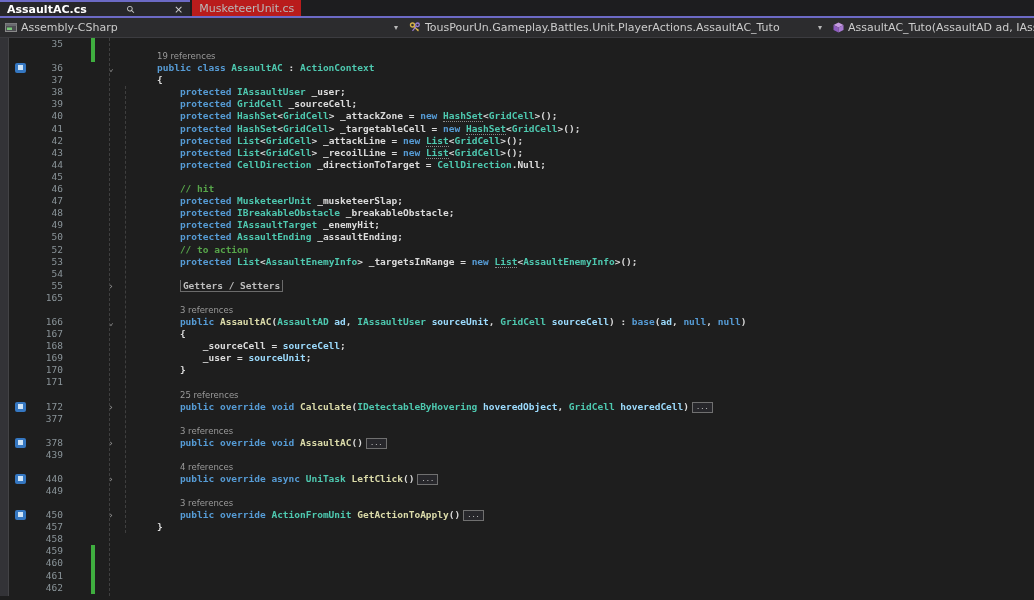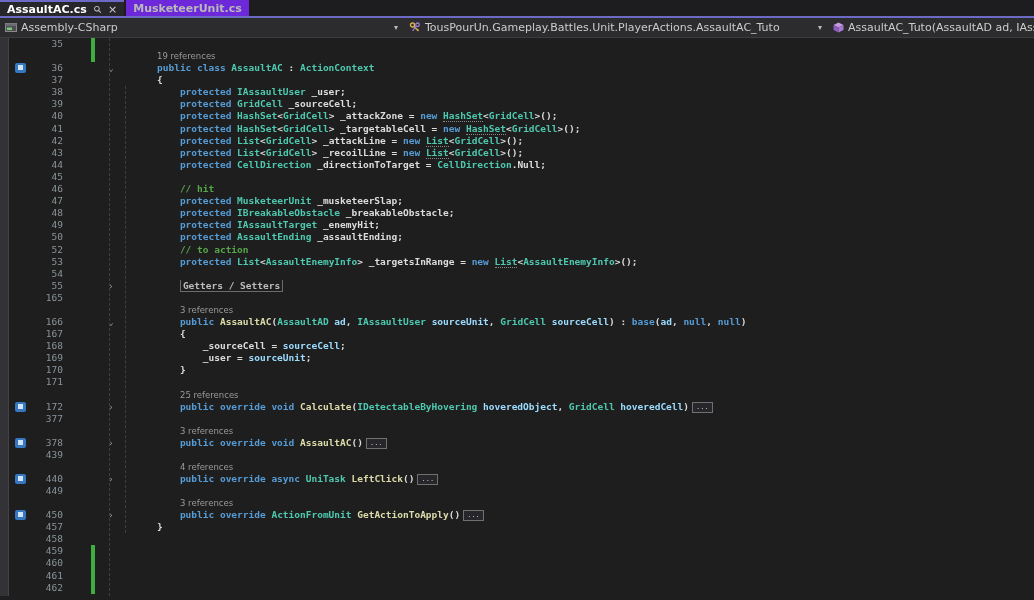--- a/index.html
+++ b/index.html
@@ -4,22 +4,22 @@
 <style>
   * { margin:0; padding:0; box-sizing:border-box; }
   html,body { width:1034px; height:600px; background:#1e1e1e; overflow:hidden;
               font-family:"DejaVu Sans", sans-serif; }
 
   
   .tabbar { height:18px; background:#1d1d1f; display:flex; align-items:stretch;
             border-bottom:2px solid #6c6ac6; }
   .tab { display:flex; align-items:center; padding:0 7px; font-size:11px; cursor:default; }
   .tab.active { background:#27272b; color:#ffffff; font-weight:bold;
-                border-top:2px solid #6c6ac6; }
-  .tab.inactive { background:#6d28d9; color:#b9b9b9; margin-left:2px;font-weight:bold; }
+                border-top:2px solid #6c6ac6;gap:33px; }
+  .tab.inactive { background:#b91c1c; color:#b9b9b9; margin-left:2px; }
   .tab .pin { display:inline-block; transform:rotate(-45deg); color:#c8c8c8;
               font-weight:normal; font-size:10px; margin-left:7px; }
   .tab .cls { color:#d0d0d0; font-weight:normal; font-size:11px; margin-left:7px; }
 
   
   .navbar { height:20px; background:#2c2c2e; border-bottom:1px solid #3c3c40;
             display:flex; align-items:center; font-size:11px; color:#cccccc; }
   .nav-sec { display:flex; align-items:center; height:100%; overflow:hidden; }
   .nav-sec .lbl { white-space:nowrap; margin-left:4px; }
   .nav-proj { width:404px; }

